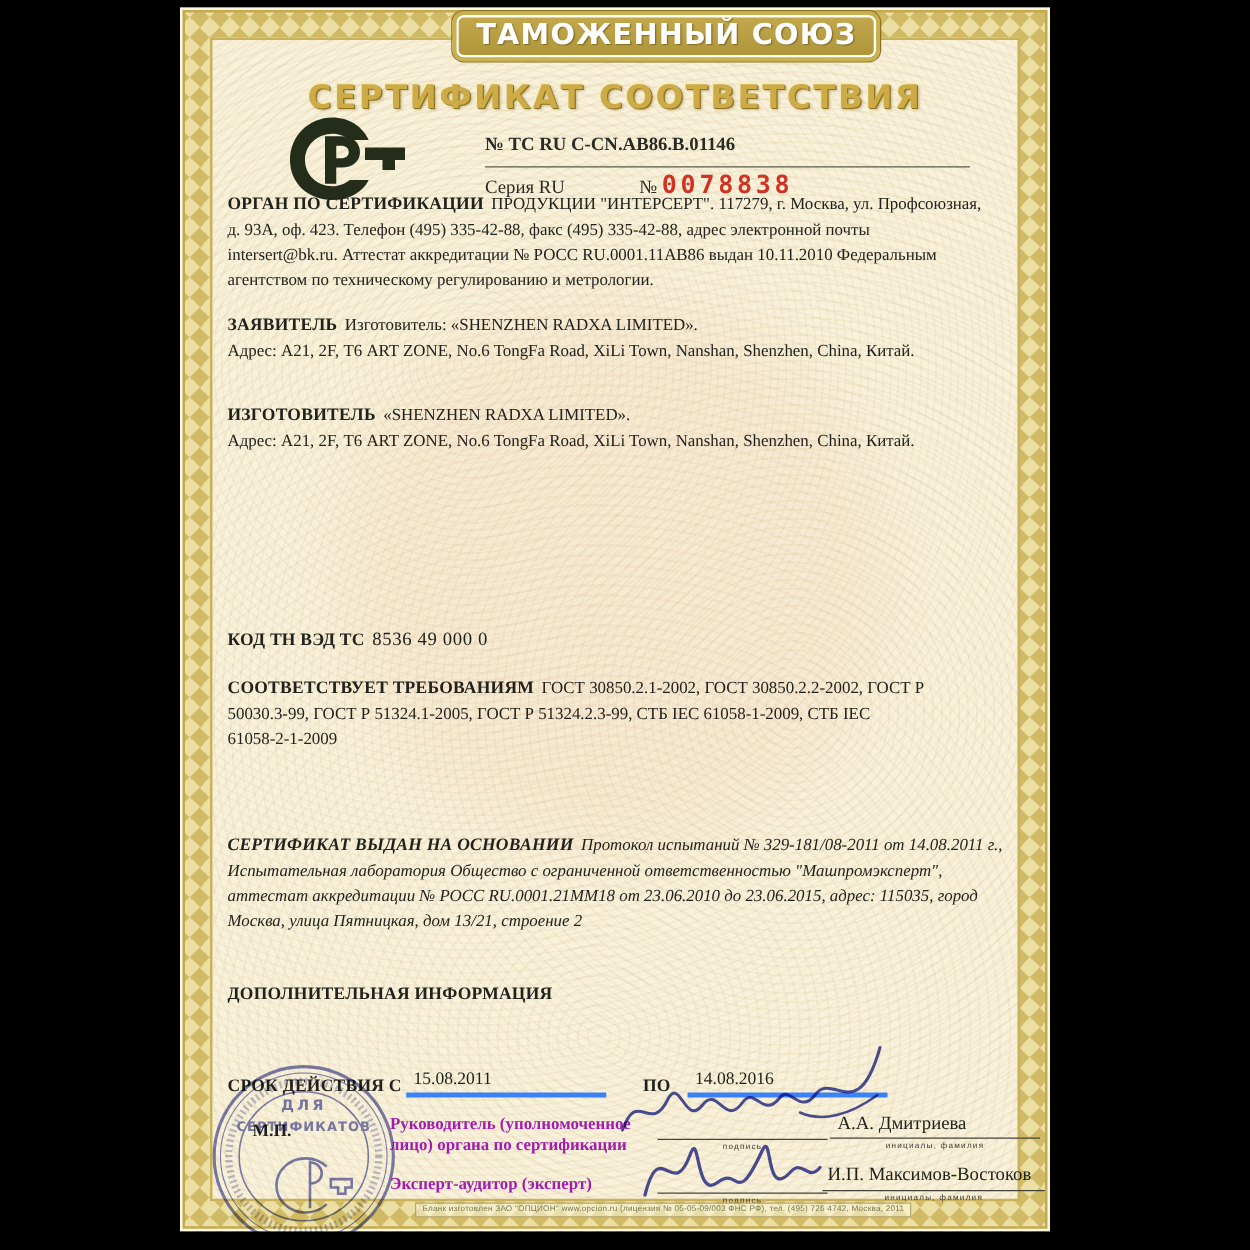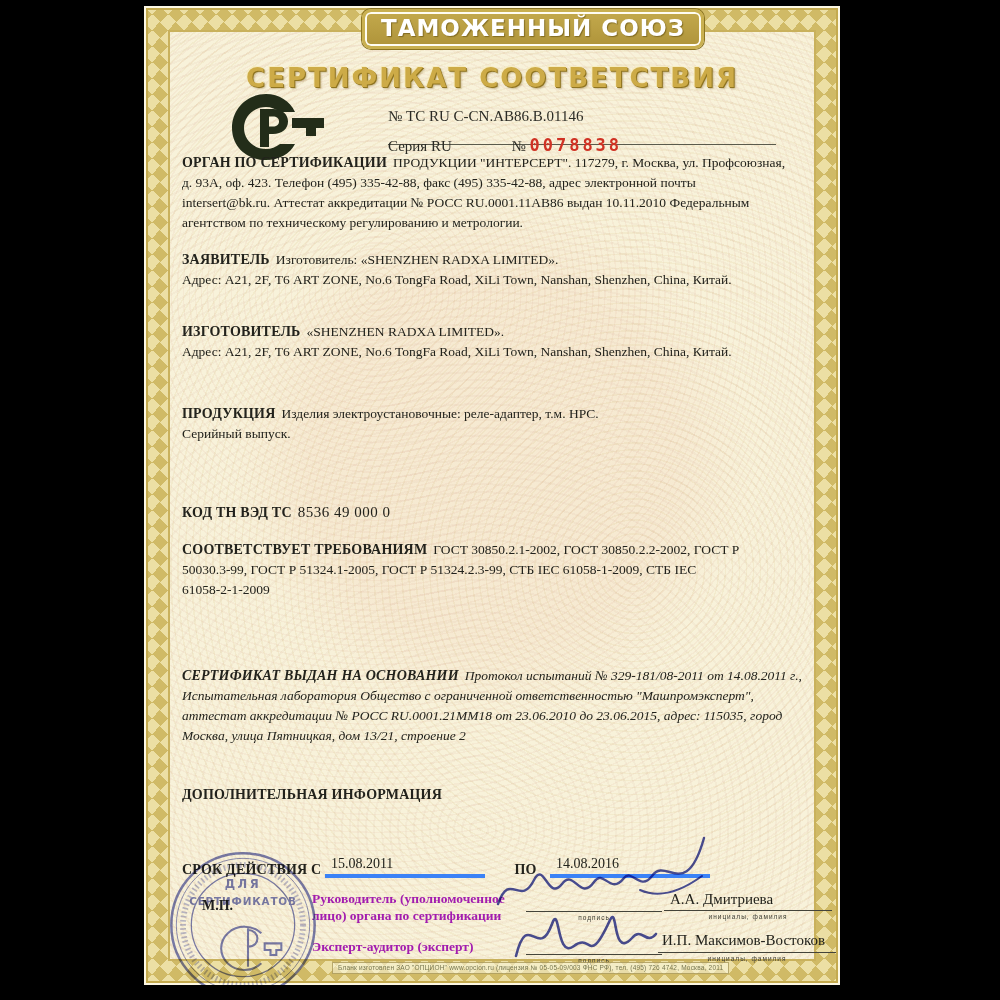--- a/index.html
+++ b/index.html
@@ -42,25 +42,25 @@
   }
   .doc-title{
     position:absolute;left:0;right:0;top:57px;text-align:center;
     font-family:"DejaVu Sans",sans-serif;font-weight:bold;font-size:26px;
     letter-spacing:2px;color:#cdab47;
     text-shadow:1px 1px 0 #8f7420, 2px 2px 2px rgba(120,90,20,.35), -1px -1px 0 #f7ecc0;
     white-space:nowrap;
   }
   .rst-logo{position:absolute;left:86px;top:86px;width:102px;height:70px;}
   .certno{position:absolute;left:244px;top:102px;font-size:15px;color:#2b2b25;}
-  .certno .line{display:inline-block;min-width:388px;border-bottom:1px solid #5a5a4c;padding-bottom:19px;}
+  .certno .line{display:inline-block;min-width:388px;border-bottom:1px solid #5a5a4c;padding-bottom:8px;font-weight:bold;}
   .seria{position:absolute;left:244px;top:129px;font-size:15px;color:#2b2b25;}
   .seria .gap{display:inline-block;width:52px;}
   .serial{
-    font-family:"DejaVu Sans Mono",monospace;font-weight:bold;font-size:17px;
+    font-family:"DejaVu Sans Mono",monospace;font-weight:bold;font-size:20px;
     color:#d03224;letter-spacing:3px;
   }
   
   .sec{position:absolute;left:38px;width:632px;font-size:13.5px;line-height:20px;color:#22221c;}
   .sec .lbl{font-weight:bold;font-size:14px;letter-spacing:.2px;padding-right:6px;}
   .sec .val{white-space:pre-line;}
   .sec-0{top:147px;}
   .sec-1{top:244px;}
   .sec-2{top:316px;}
   .sec-3{top:398px;}
@@ -130,24 +130,20 @@
 агентством по техническому регулированию и метрологии.</span>
   </div>
   <div class="sec sec-1">
     <span class="lbl">ЗАЯВИТЕЛЬ</span><span class="val">Изготовитель: «SHENZHEN RADXA LIMITED».
 Адрес: А21, 2F, Т6 ART ZONE, No.6 TongFa Road, XiLi Town, Nanshan, Shenzhen, China, Китай.</span>
   </div>
   <div class="sec sec-2">
     <span class="lbl">ИЗГОТОВИТЕЛЬ</span><span class="val">«SHENZHEN RADXA LIMITED».
 Адрес: А21, 2F, Т6 ART ZONE, No.6 TongFa Road, XiLi Town, Nanshan, Shenzhen, China, Китай.</span>
   </div>
-  <div class="sec sec-3">
-    <span class="lbl">ПРОДУКЦИЯ</span><span class="val">Изделия электроустановочные: реле-адаптер, т.м. НРС.
-Серийный выпуск.</span>
-  </div>
   <div class="sec sec-4">
     <span class="lbl">КОД ТН ВЭД ТС</span><span class="val">8536 49 000 0</span>
   </div>
   <div class="sec sec-5">
     <span class="lbl">СООТВЕТСТВУЕТ ТРЕБОВАНИЯМ</span><span class="val">ГОСТ 30850.2.1-2002, ГОСТ 30850.2.2-2002, ГОСТ Р
 50030.3-99, ГОСТ Р 51324.1-2005, ГОСТ Р 51324.2.3-99, СТБ IEC 61058-1-2009, СТБ IEC
 61058-2-1-2009</span>
   </div>
   <div class="sec sec-6">
     <span class="lbl">СЕРТИФИКАТ ВЫДАН НА ОСНОВАНИИ</span><span class="val">Протокол испытаний № 329-181/08-2011 от 14.08.2011 г.,

